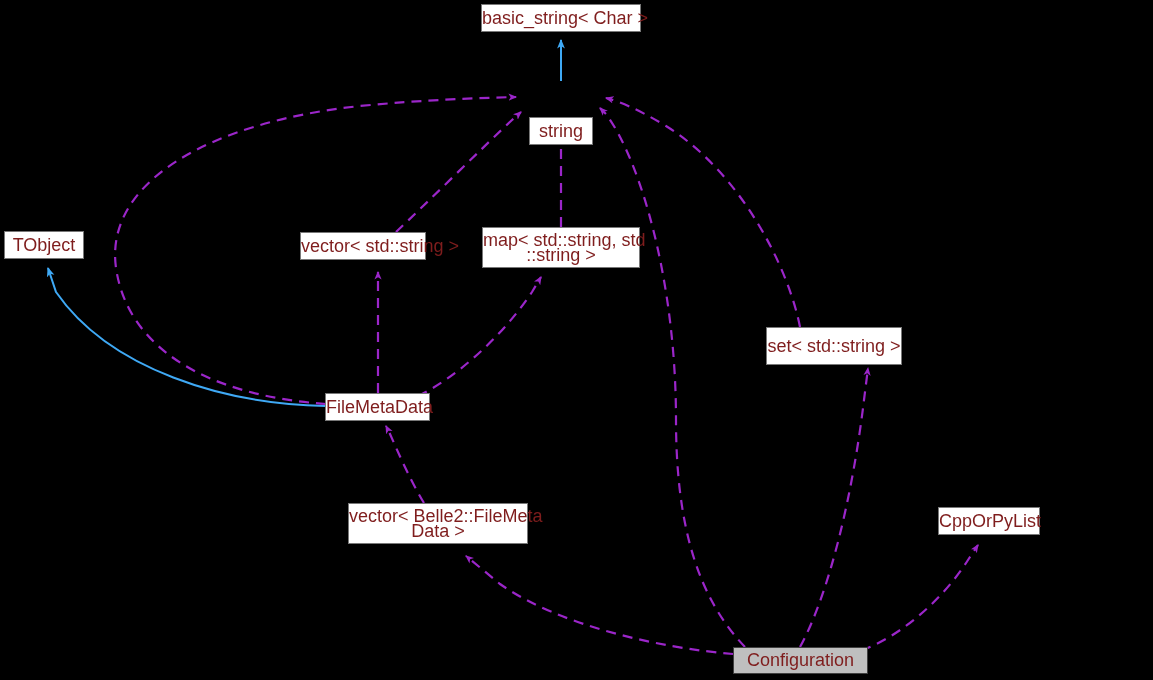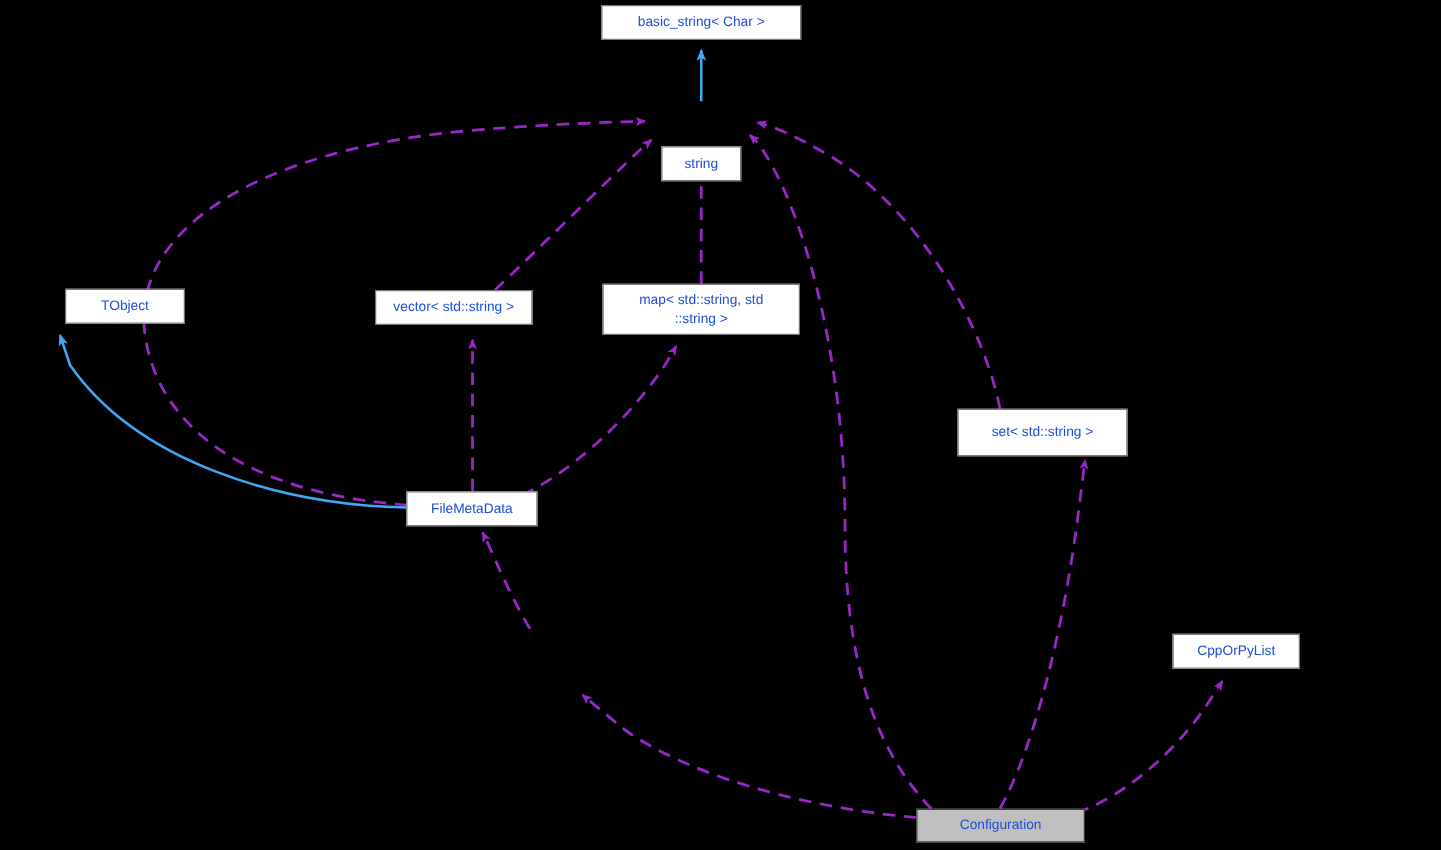--- a/index.html
+++ b/index.html
@@ -20,22 +20,22 @@
     left: 0;
     top: 0;
     width: 1153px;
     height: 680px;
   }
   .node {
     position: absolute;
     box-sizing: border-box;
     border: 1px solid #787878;
     background: #ffffff;
-    color: #1d4ed8;
-    font-size: 11px;
+    color: #7f1d1d;
+    font-size: 18px;
     line-height: 15px;
     display: flex;
     align-items: center;
     justify-content: center;
     text-align: center;
     white-space: pre;
     letter-spacing: 0px;
   }
   .node.highlight {
     background: #bfbfbf;
@@ -90,41 +90,45 @@
   </svg>
 
   <div class="node" style="left:481px; top:4px; width:160px; height:28px;">
     <span class="node-label">basic_string&lt; Char &gt;</span>
   </div>
 
   <div class="node" style="left:529px; top:81px; width:64px; height:28px;margin-top:36px;">
     <span class="node-label">string</span>
   </div>
 
-  <div class="node" style="left:4px; top:231px; width:96px; height:28px;margin-left:48px;">
+  <div class="node" style="left:4px; top:231px; width:80px; height:28px;">
     <span class="node-label">TObject</span>
   </div>
 
   <div class="node" style="left:300px; top:232px; width:126px; height:28px;">
     <span class="node-label">vector&lt; std::string &gt;</span>
   </div>
 
   <div class="node" style="left:482px; top:227px; width:158px; height:41px;justify-content:center;">
     <span class="node-label">map&lt; std::string, std
 ::string &gt;</span>
   </div>
 
   <div class="node" style="left:766px; top:327px; width:136px; height:38px;">
     <span class="node-label">set&lt; std::string &gt;</span>
   </div>
 
   <div class="node" style="left:325px; top:393px; width:105px; height:28px;">
     <span class="node-label">FileMetaData</span>
   </div>
 
+  <div class="node" style="left:348px; top:503px; width:180px; height:41px;">
+    <span class="node-label">vector&lt; Belle2::FileMeta
+Data &gt;</span>
+  </div>
 
   <div class="node" style="left:938px; top:507px; width:102px; height:28px;">
     <span class="node-label">CppOrPyList</span>
   </div>
 
   <div class="node highlight" style="left:733px; top:647px; width:135px; height:27px;">
     <span class="node-label">Configuration</span>
   </div>
 
 </div>

